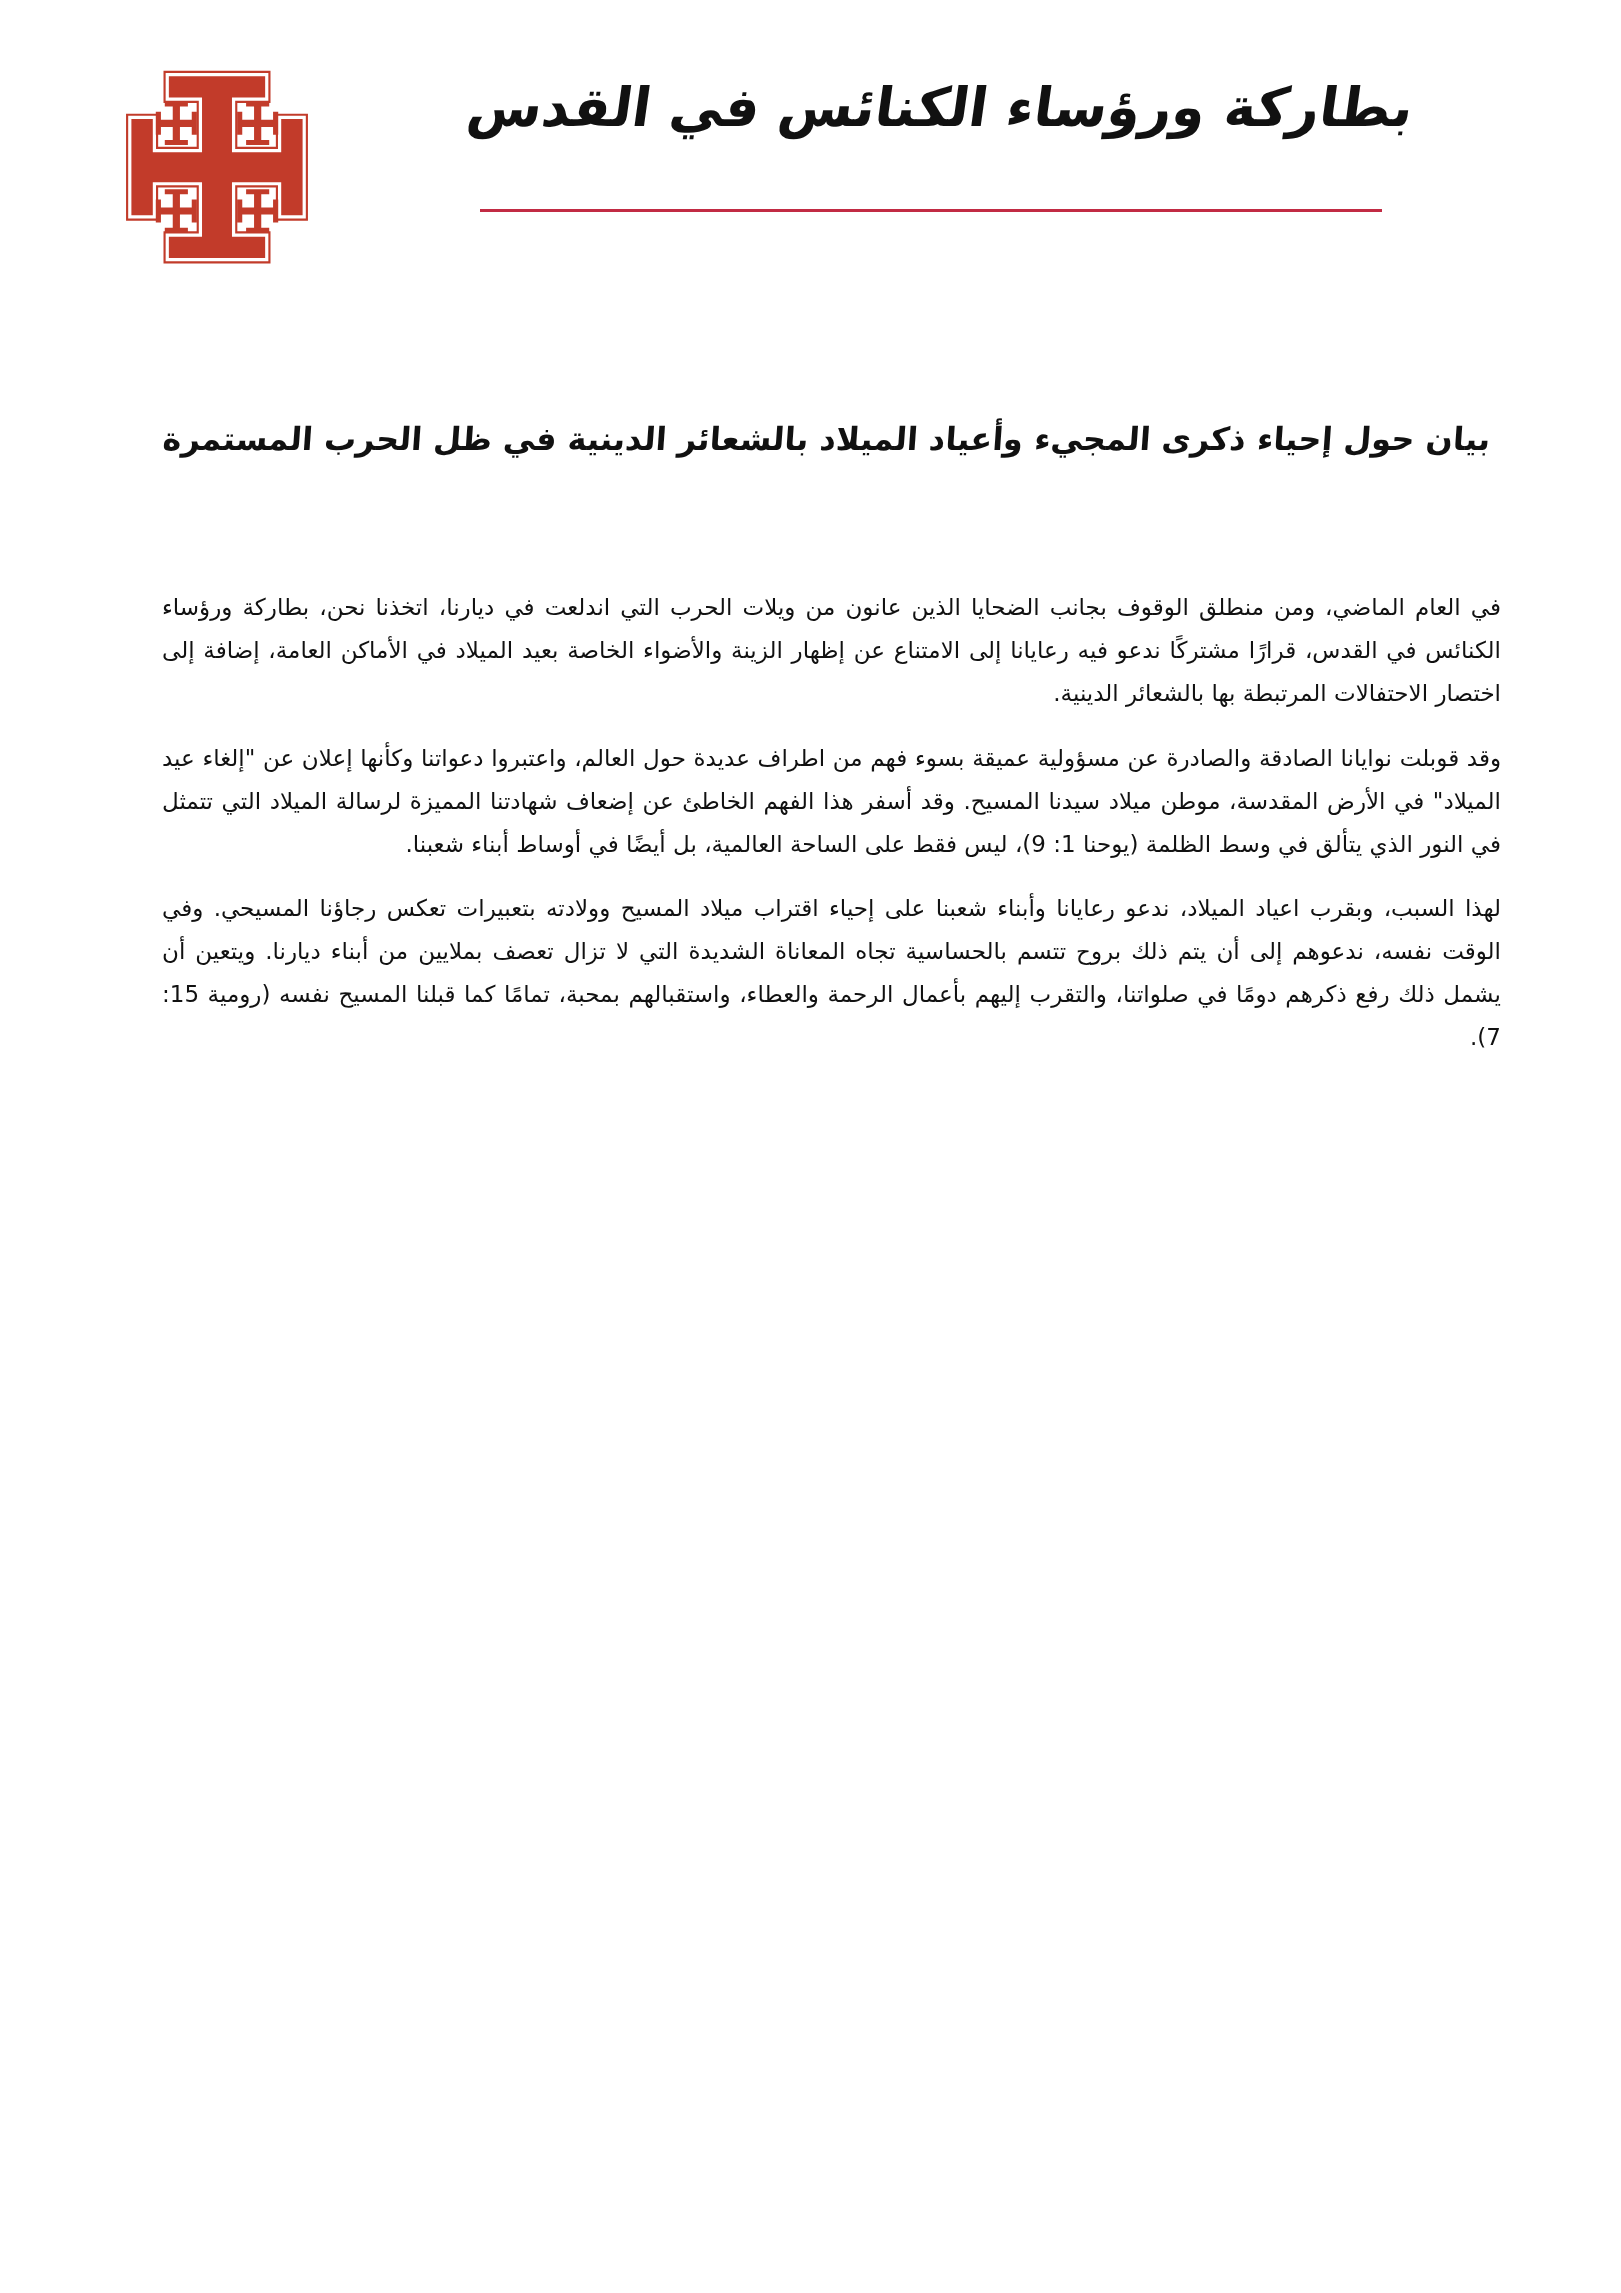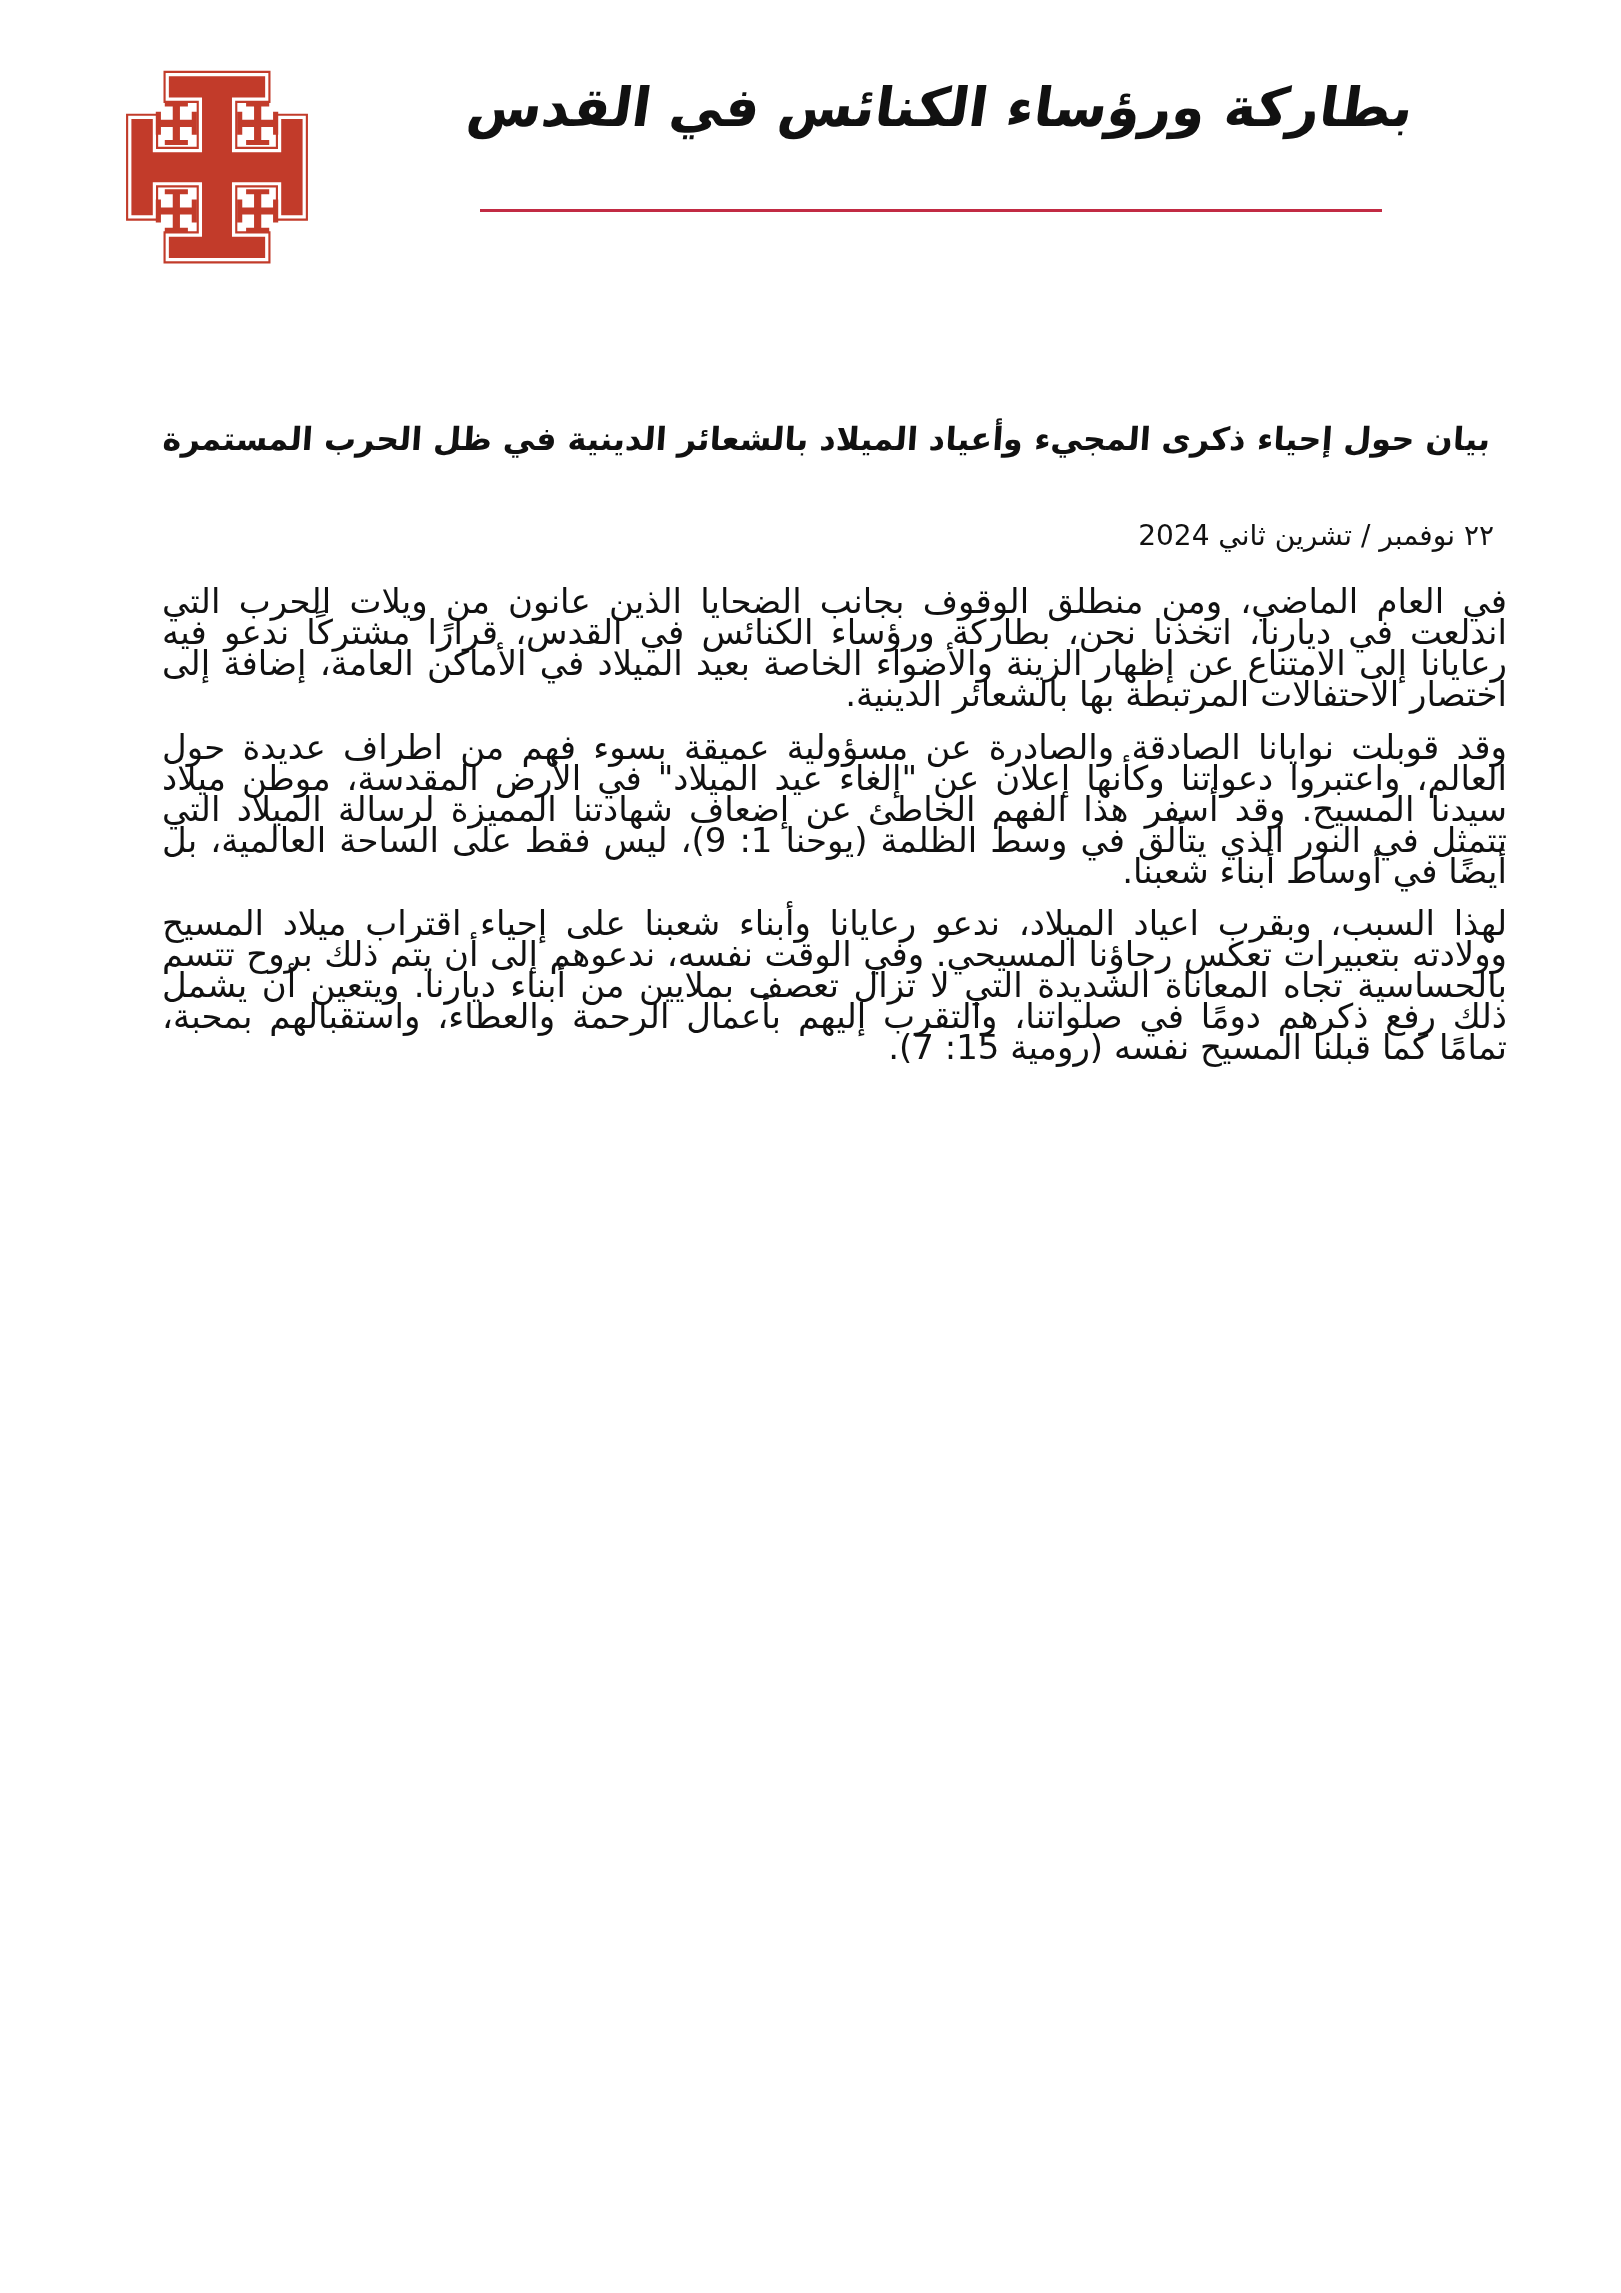--- a/index.html
+++ b/index.html
@@ -70,27 +70,27 @@
     top: 519px;
     direction: rtl;
     text-align: left; 
     font-size: 28px;
   }
   
   .statement-date { text-align: right; }
   .statement-body {
     position: absolute;
     left: 162px;
-    right: 114px;
+    right: 120px;
     top: 586px;
     direction: rtl;
     text-align: justify;
     text-justify: inter-word;
-    font-size: 34px;
-    line-height: 31px;
+    font-size: 23px;
+    line-height: 43px;
   }
   .statement-body p { margin: 0 0 21.6px 0; }
 </style>
 </head>
 <body>
 
 <div class="page">
 
   <div class="logo">
     <svg viewBox="0 0 200 220" xmlns="http://www.w3.org/2000/svg">
@@ -105,21 +105,20 @@
       <path d="M55,20 H145 V40 H114 V91 H160 V60 H180 V150 H160 V119 H114 V170 H145 V190 H55 V170 H86 V119 H40 V150 H20 V60 H40 V91 H86 V40 H55 Z" fill="currentColor" transform="translate(114,120.8) scale(0.24)"></path>
     </svg>
   </div>
 
   <div class="org-title" dir="rtl">بطاركة ورؤساء الكنائس في القدس</div>
 
   <div class="header-divider"></div>
 
   <div class="statement-title" dir="rtl">بيان حول إحياء ذكرى المجيء وأعياد الميلاد بالشعائر الدينية في ظل الحرب المستمرة</div>
 
-  <div class="statement-date" dir="rtl">٢٢ نوفمبر / تشرين ثاني 2024</div>
 
   <div class="statement-body" dir="rtl">
     <p>في العام الماضي، ومن منطلق الوقوف بجانب الضحايا الذين عانون من ويلات الحرب التي اندلعت في ديارنا، اتخذنا نحن، بطاركة ورؤساء الكنائس في القدس، قرارًا مشتركًا ندعو فيه رعايانا إلى الامتناع عن إظهار الزينة والأضواء الخاصة بعيد الميلاد في الأماكن العامة، إضافة إلى اختصار الاحتفالات المرتبطة بها بالشعائر الدينية.</p>
     <p>وقد قوبلت نوايانا الصادقة والصادرة عن مسؤولية عميقة بسوء فهم من اطراف عديدة حول العالم، واعتبروا دعواتنا وكأنها إعلان عن "إلغاء عيد الميلاد" في الأرض المقدسة، موطن ميلاد سيدنا المسيح. وقد أسفر هذا الفهم الخاطئ عن إضعاف شهادتنا المميزة لرسالة الميلاد التي تتمثل في النور الذي يتألق في وسط الظلمة (يوحنا 1: 9)، ليس فقط على الساحة العالمية، بل أيضًا في أوساط أبناء شعبنا.</p>
     <p>لهذا السبب، وبقرب اعياد الميلاد، ندعو رعايانا وأبناء شعبنا على إحياء اقتراب ميلاد المسيح وولادته بتعبيرات تعكس رجاؤنا المسيحي. وفي الوقت نفسه، ندعوهم إلى أن يتم ذلك بروح تتسم بالحساسية تجاه المعاناة الشديدة التي لا تزال تعصف بملايين من أبناء ديارنا. ويتعين أن يشمل ذلك رفع ذكرهم دومًا في صلواتنا، والتقرب إليهم بأعمال الرحمة والعطاء، واستقبالهم بمحبة، تمامًا كما قبلنا المسيح نفسه (رومية 15: 7).</p>
   </div>
 
 </div>
 
 

